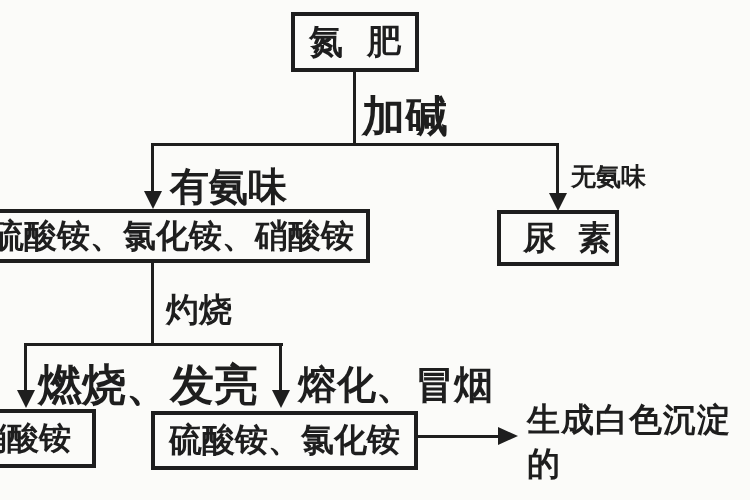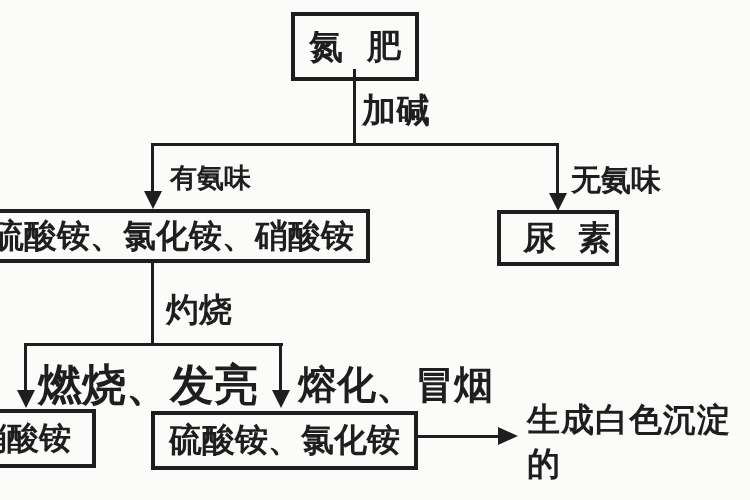--- a/index.html
+++ b/index.html
@@ -26,36 +26,36 @@
     border-top:9px solid transparent; border-bottom:9px solid transparent;
     border-left:20px solid var(--ink);
   }
   .note { position:absolute; font-size:33px; line-height:44px; letter-spacing:1px; }
 </style>
 </head>
 <body>
 
 <div class="canvas">
 
-  <div class="node" style="left:291px; top:12px; width:128px; height:69px; font-size:34px; letter-spacing:24px; padding-left:24px;">
+  <div class="node" style="left:291px; top:12px; width:128px; height:60px; font-size:34px; letter-spacing:24px; padding-left:24px;">
     <span>氮肥</span>
   </div>
 
   <div class="vline" style="left:353px; top:69px; width:3px; height:76px;"></div>
-  <div class="lbl" style="left:362px; top:88px; font-size:34px;">加碱</div>
+  <div class="lbl" style="left:362px; top:88px; font-size:43px;">加碱</div>
 
   <div class="hline" style="left:151px; top:143px; width:408px; height:3px;"></div>
 
   <div class="vline" style="left:151px; top:143px; width:3px; height:50px;"></div>
   <span class="arrow-down" style="left:144px; top:191px;"></span>
-  <div class="lbl" style="left:170px; top:160px; font-size:27px;">有氨味</div>
+  <div class="lbl" style="left:170px; top:160px; font-size:39px;">有氨味</div>
 
   <div class="vline" style="left:556px; top:143px; width:3px; height:52px;"></div>
   <span class="arrow-down" style="left:549px; top:193px;"></span>
-  <div class="lbl" style="left:571px; top:160px; font-size:30px;">无氨味</div>
+  <div class="lbl" style="left:571px; top:160px; font-size:25px;">无氨味</div>
 
   <div class="node" style="left:-25px; top:209px; width:395px; height:54px; font-size:33px;">
     <span>硫酸铵、氯化铵、硝酸铵</span>
   </div>
 
   <div class="node" style="left:497px; top:210px; width:122px; height:56px; font-size:33px; letter-spacing:22px; padding-left:40px;">
     <span>尿素</span>
   </div>
 
   <div class="vline" style="left:151px; top:263px; width:3px; height:83px;"></div>

